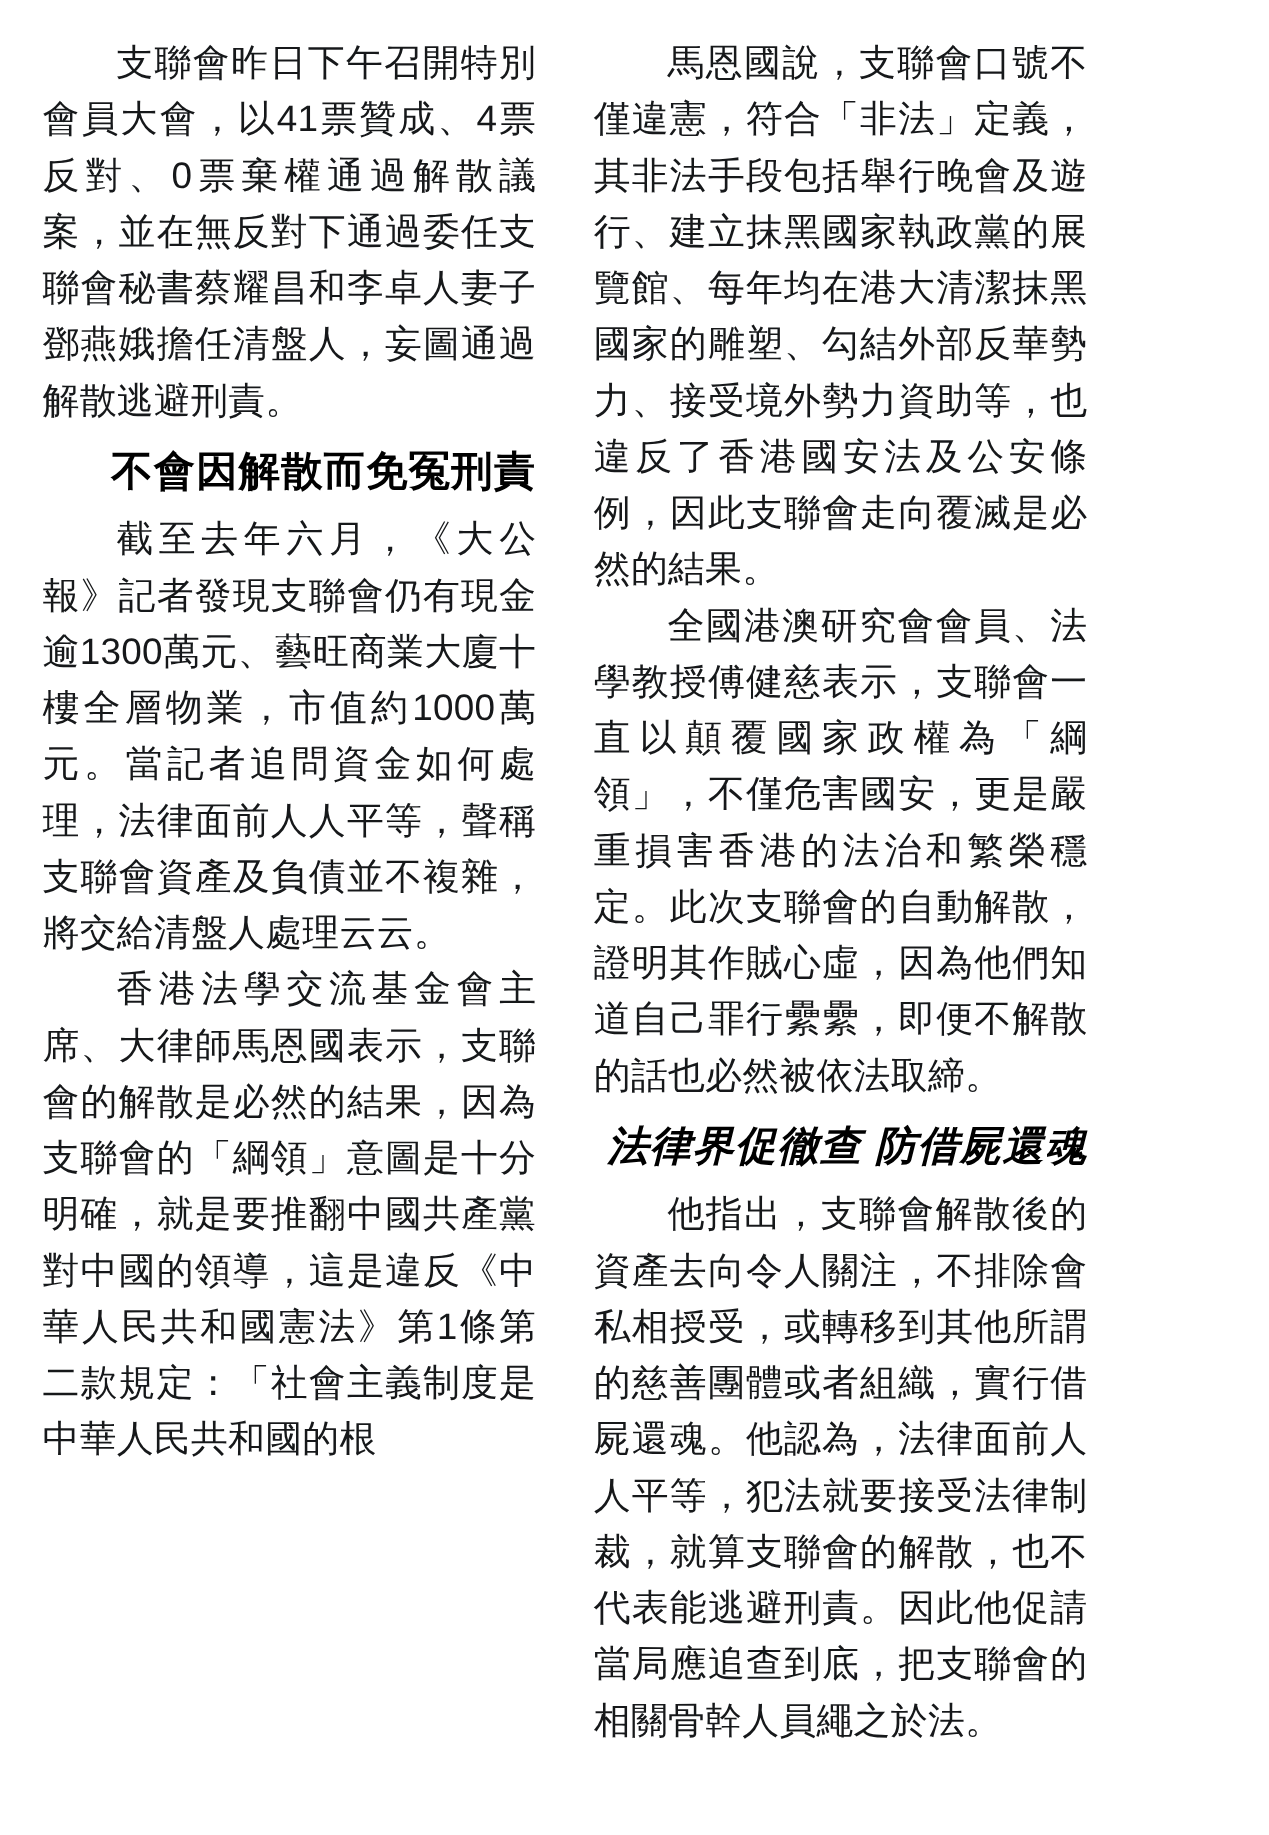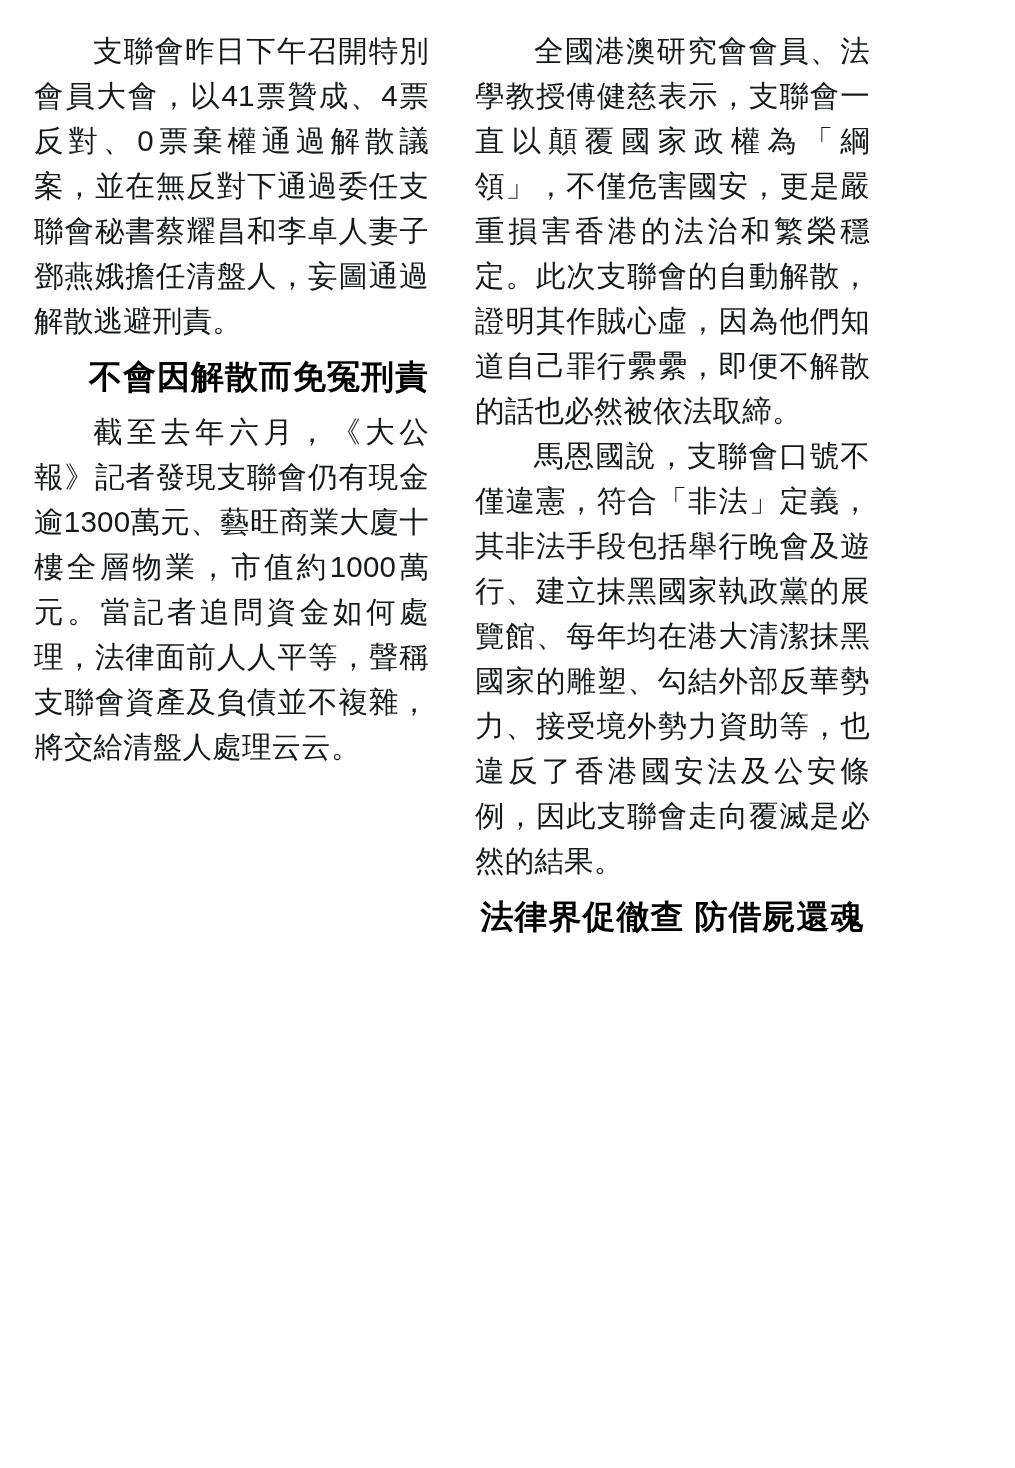--- a/index.html
+++ b/index.html
@@ -49,35 +49,38 @@
   h2.subhead {
     margin: 8px 0 6px 0;
     font-size: 33px;
     line-height: 52px;
     font-weight: bold;
     text-align: right;
     letter-spacing: 1px;
     color: #000000;
   }
   h2.subhead.left {
-    text-align: center;
+    text-align: right;
+    font-style: italic;
   }
 </style>
 </head>
 <body>
 
 <div class="page">
   <div class="columns">
 
     <div class="column">
       <p class="para">支聯會昨日下午召開特別會員大會，以41票贊成、4票反對、0票棄權通過解散議案，並在無反對下通過委任支聯會秘書蔡耀昌和李卓人妻子鄧燕娥擔任清盤人，妄圖通過解散逃避刑責。</p>
       <h2 class="subhead">不會因解散而免冤刑責</h2>
       <p class="para">截至去年六月，《大公報》記者發現支聯會仍有現金逾1300萬元、藝旺商業大廈十樓全層物業，市值約1000萬元。當記者追問資金如何處理，法律面前人人平等，聲稱支聯會資產及負債並不複雜，將交給清盤人處理云云。</p>
+      <p class="para">香港法學交流基金會主席、大律師馬恩國表示，支聯會的解散是必然的結果，因為支聯會的「綱領」意圖是十分明確，就是要推翻中國共產黨對中國的領導，這是違反《中華人民共和國憲法》第1條第二款規定：「社會主義制度是中華人民共和國的根</p>
     </div>
 
     <div class="column">
+      <p class="para">馬恩國說，支聯會口號不僅違憲，符合「非法」定義，其非法手段包括舉行晚會及遊行、建立抹黑國家執政黨的展覽館、每年均在港大清潔抹黑國家的雕塑、勾結外部反華勢力、接受境外勢力資助等，也違反了香港國安法及公安條例，因此支聯會走向覆滅是必然的結果。</p>
       <p class="para">全國港澳研究會會員、法學教授傅健慈表示，支聯會一直以顛覆國家政權為「綱領」，不僅危害國安，更是嚴重損害香港的法治和繁榮穩定。此次支聯會的自動解散，證明其作賊心虛，因為他們知道自己罪行纍纍，即便不解散的話也必然被依法取締。</p>
-      <p class="para">馬恩國說，支聯會口號不僅違憲，符合「非法」定義，其非法手段包括舉行晚會及遊行、建立抹黑國家執政黨的展覽館、每年均在港大清潔抹黑國家的雕塑、勾結外部反華勢力、接受境外勢力資助等，也違反了香港國安法及公安條例，因此支聯會走向覆滅是必然的結果。</p>
       <h2 class="subhead left">法律界促徹查  防借屍還魂</h2>
+      <p class="para">他指出，支聯會解散後的資產去向令人關注，不排除會私相授受，或轉移到其他所謂的慈善團體或者組織，實行借屍還魂。他認為，法律面前人人平等，犯法就要接受法律制裁，就算支聯會的解散，也不代表能逃避刑責。因此他促請當局應追查到底，把支聯會的相關骨幹人員繩之於法。</p>
     </div>
 
   </div>
 </div>
 
 </body></html>

